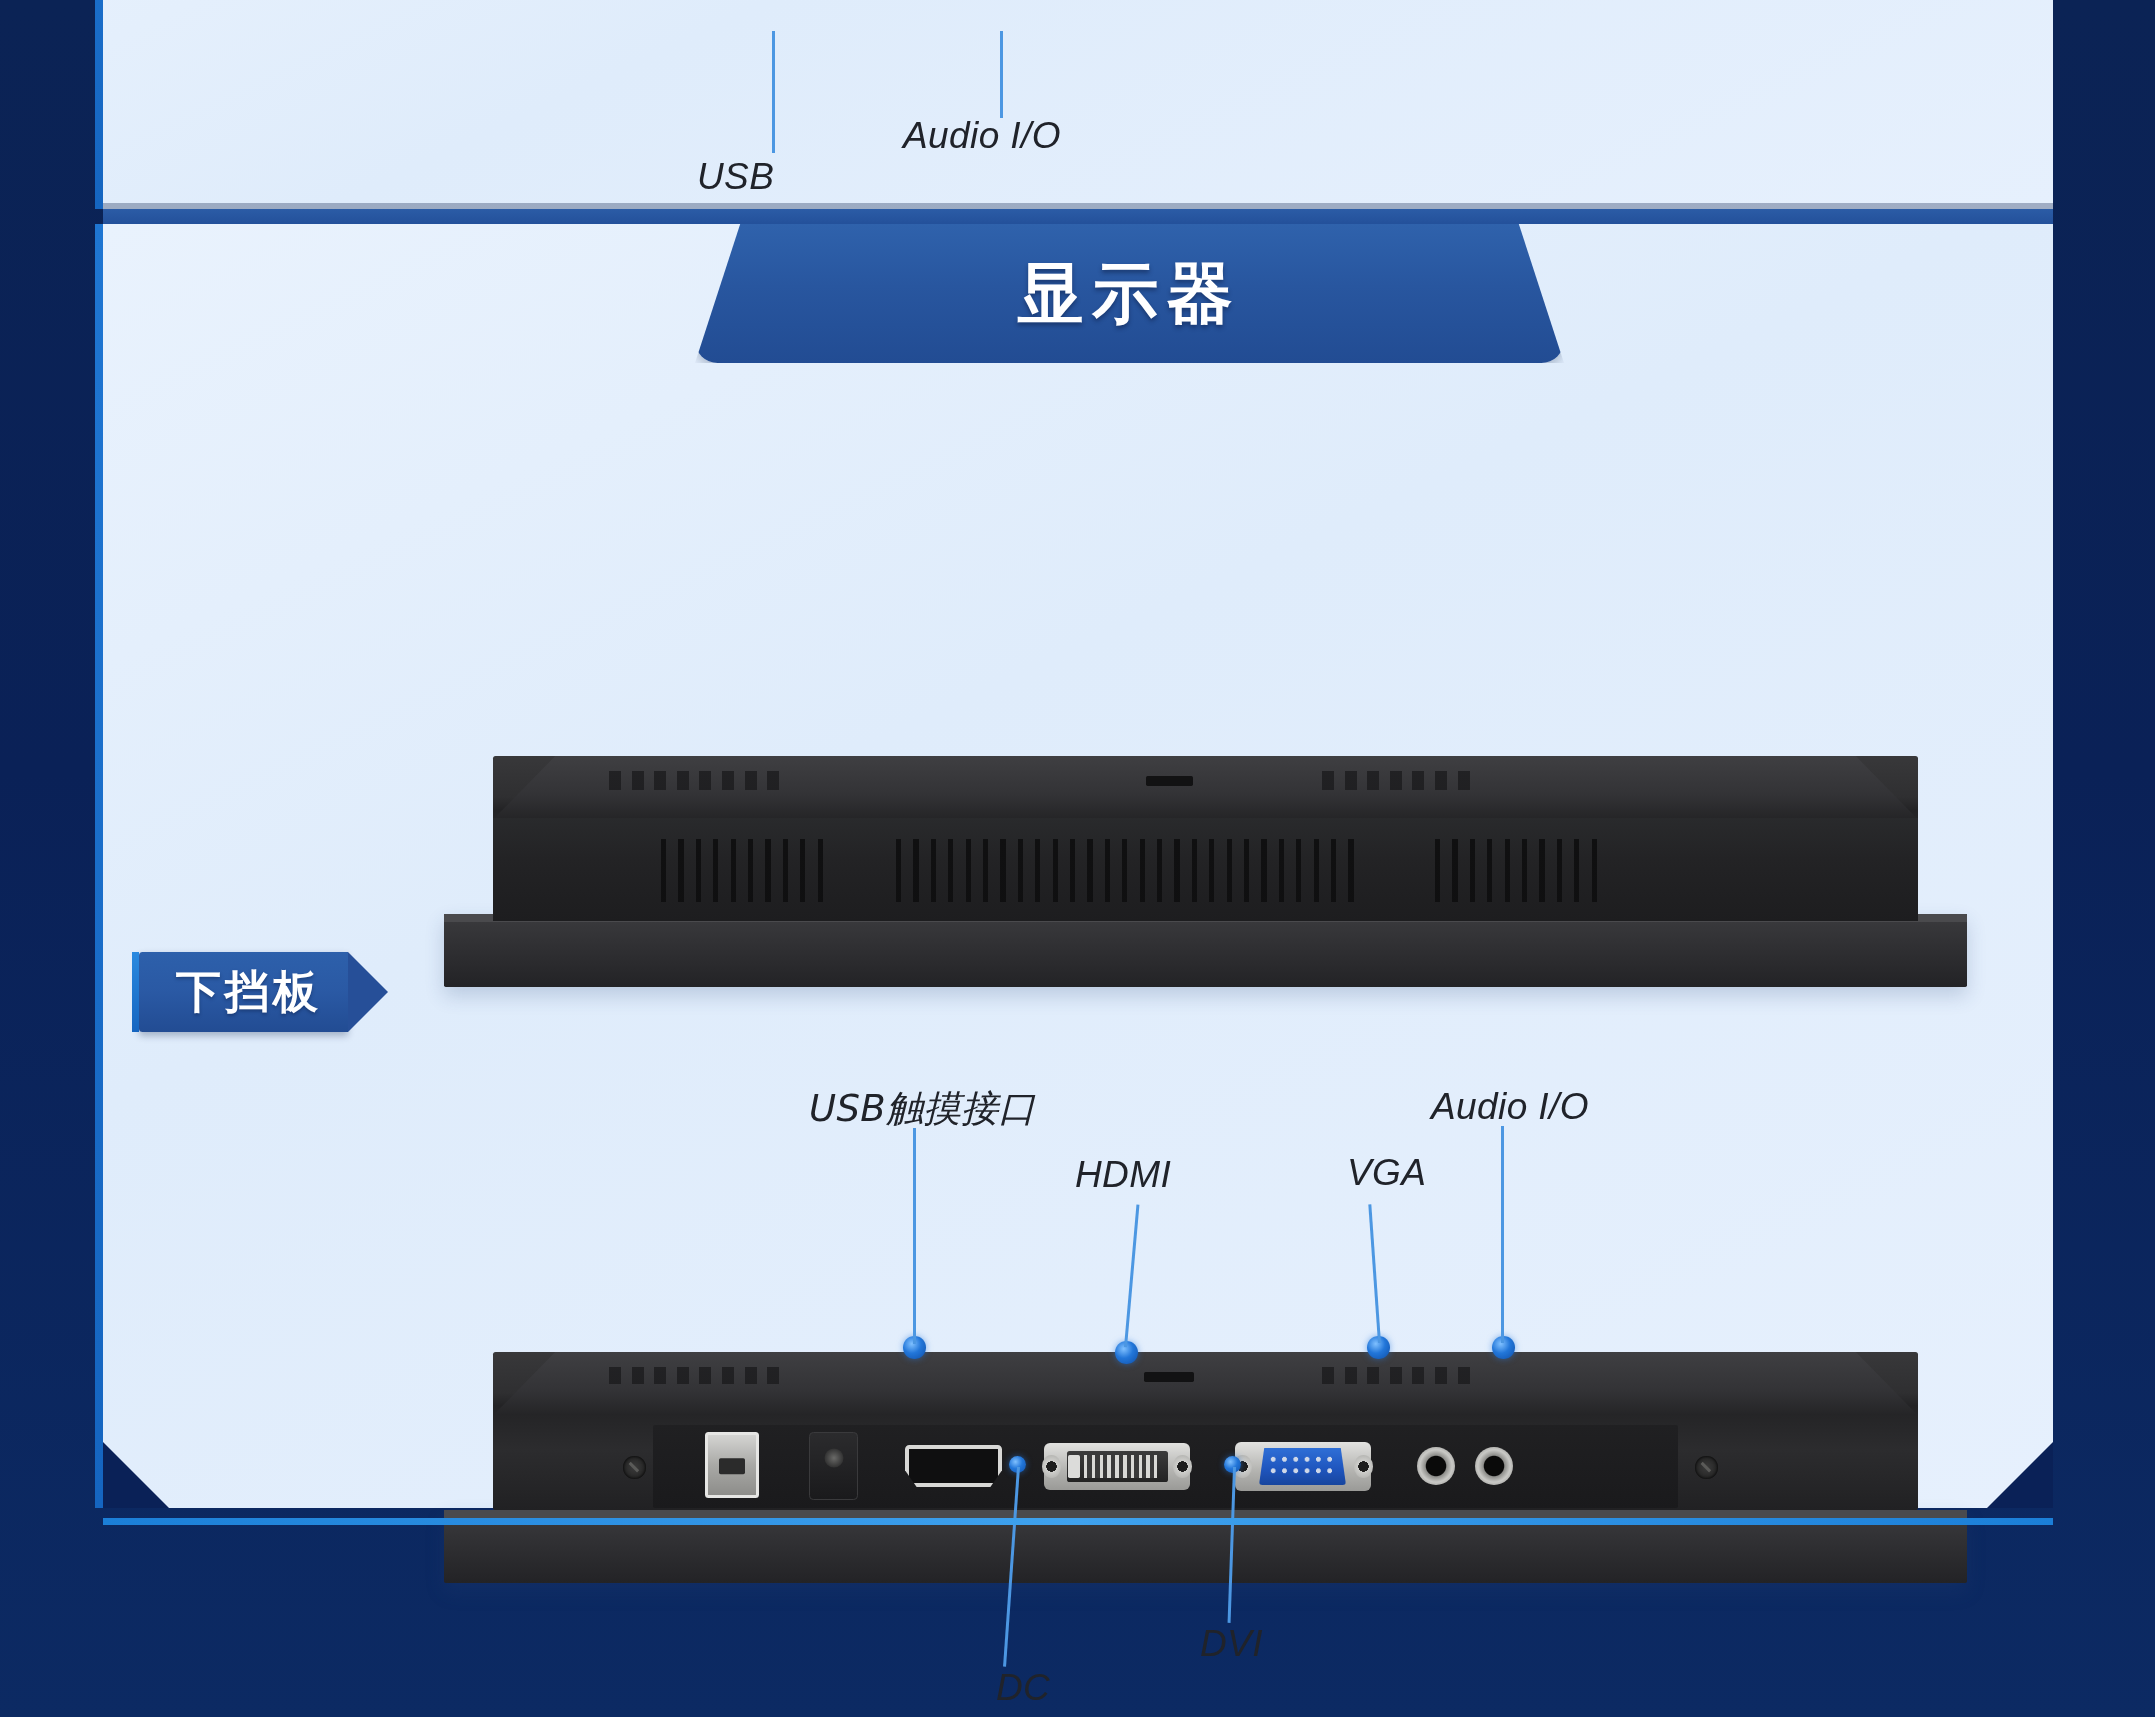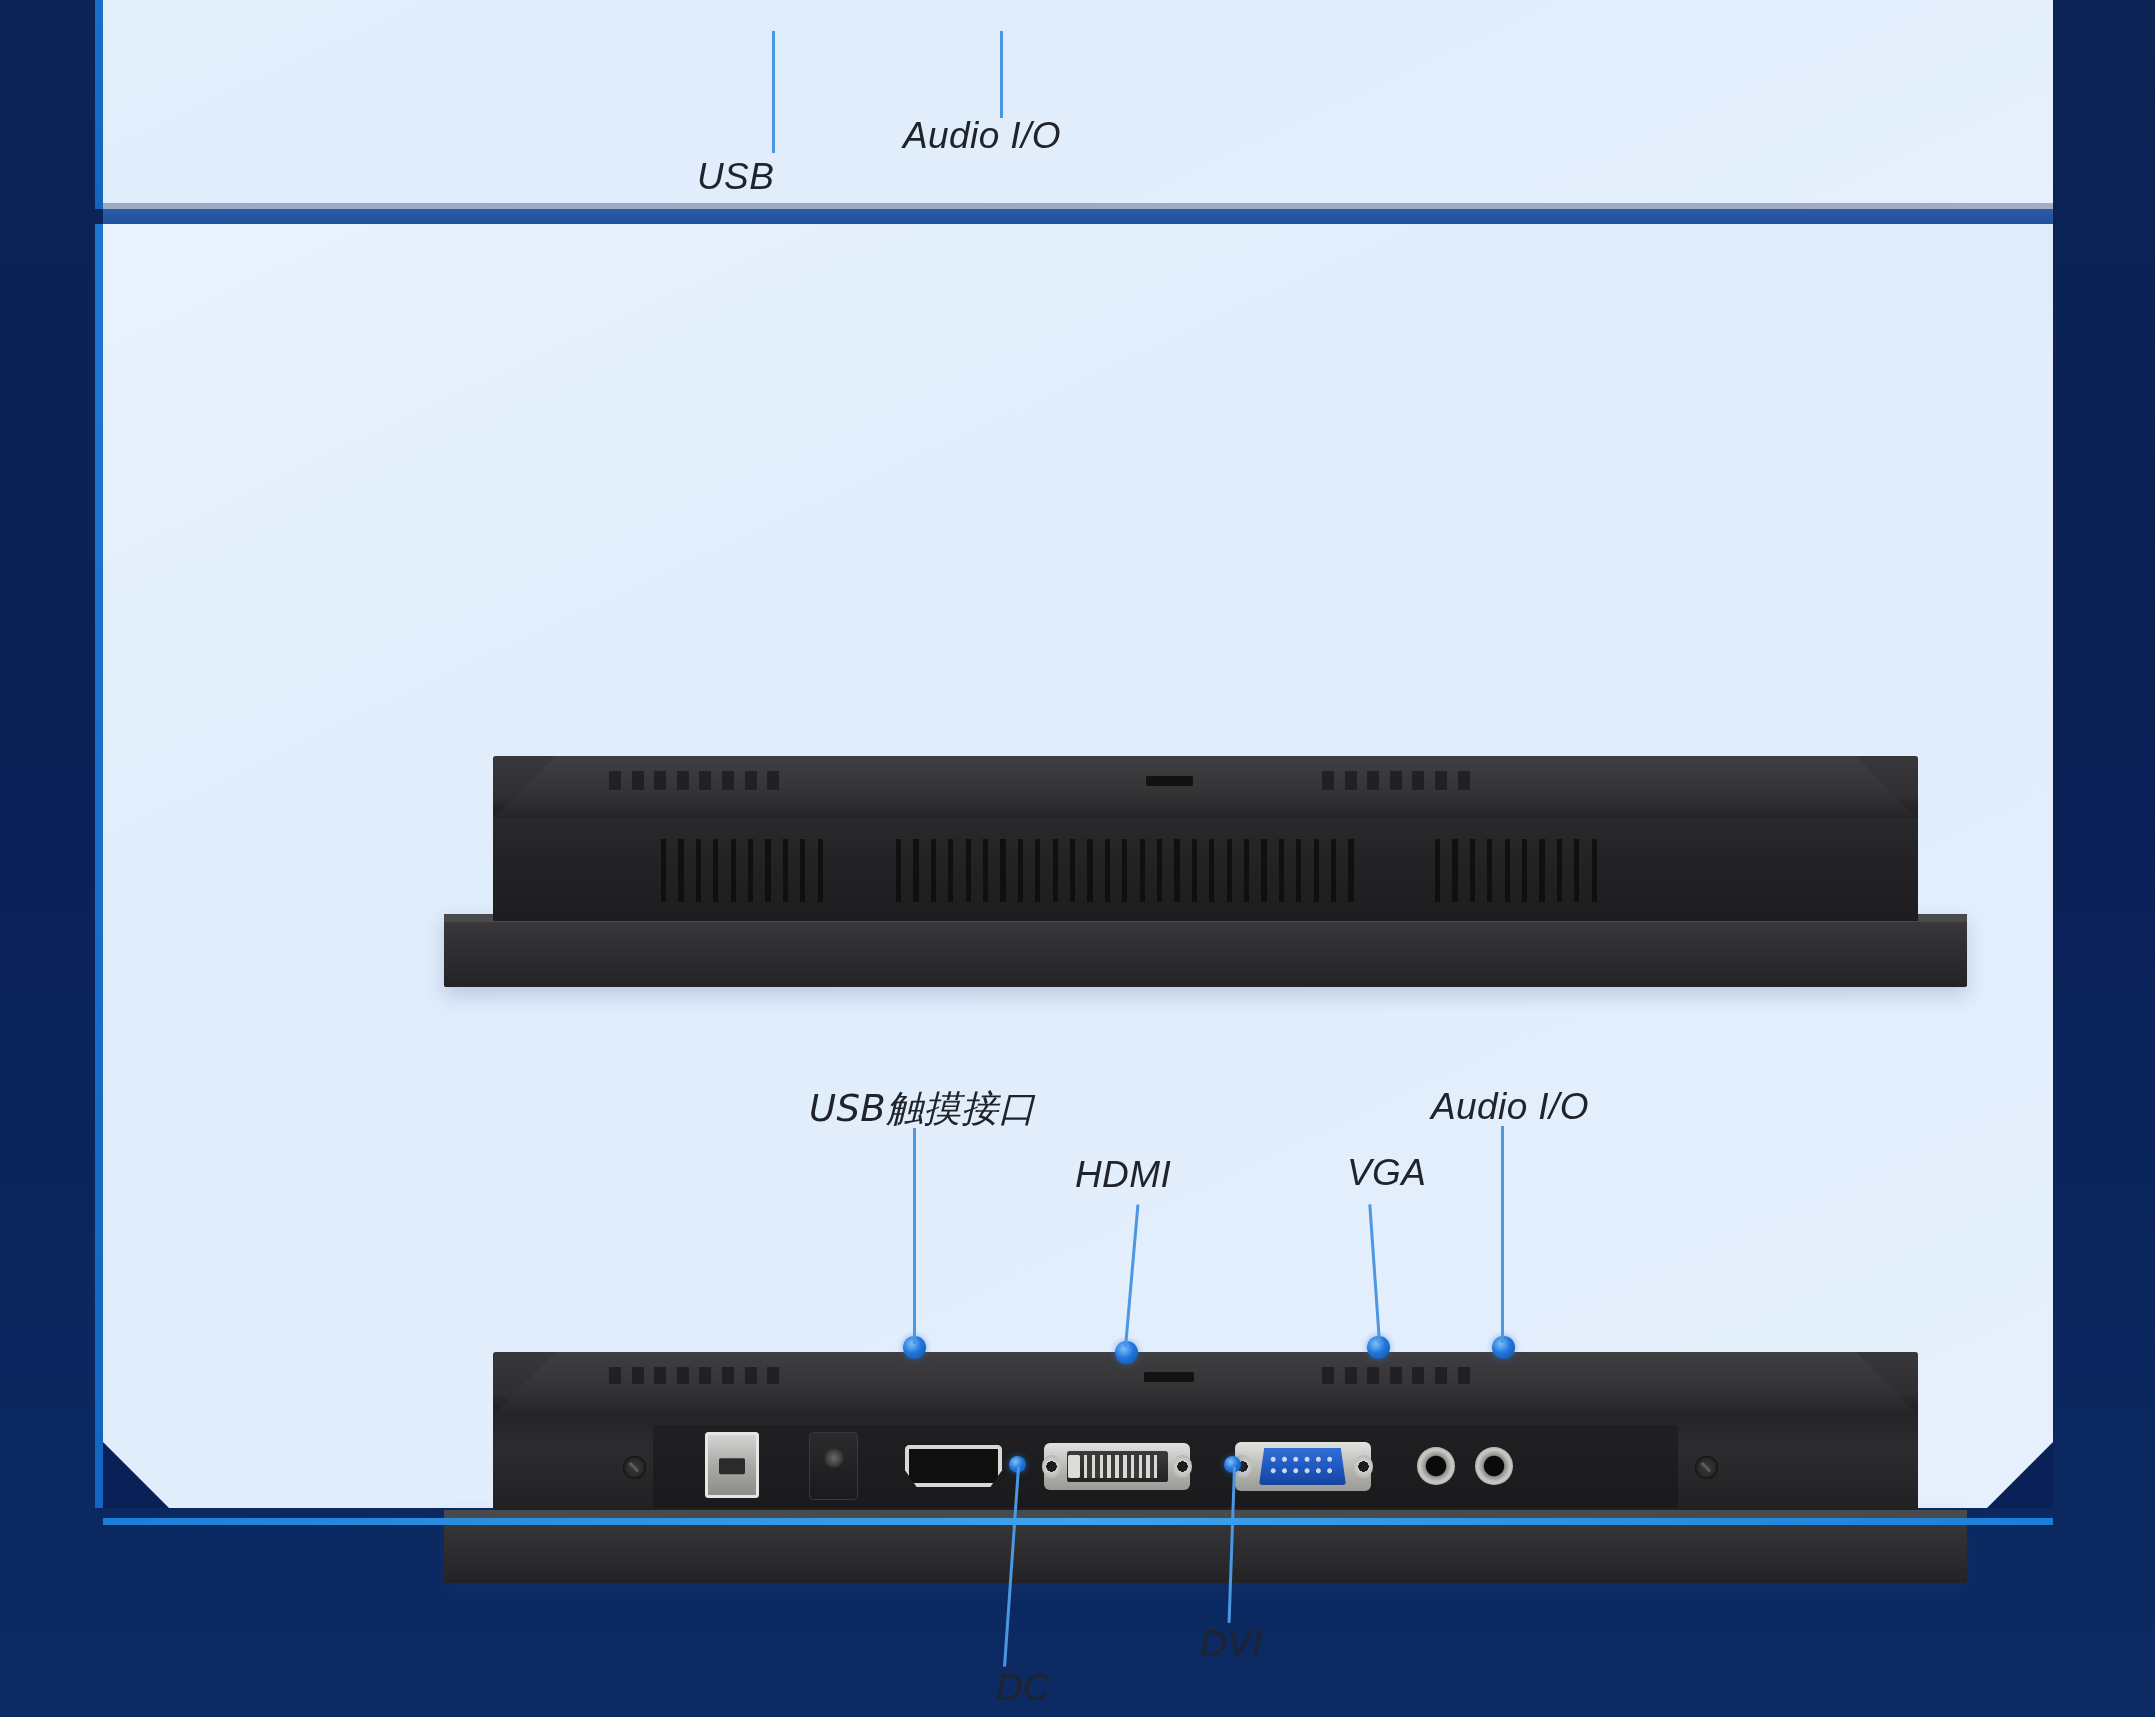--- a/index.html
+++ b/index.html
@@ -384,17 +384,25 @@
 
     <div class="callout" style="left:1328px;top:862px;">Audio I/O</div>
 
     <div class="callout" style="left:893px;top:1443px;">DC</div>
 
     <div class="callout" style="left:1097px;top:1399px;">DVI</div>
   </div>
 
   <div id="bottom-rim"></div>
 
-
-
+  <div id="title-banner">
+    <span class="txt">显示器</span>
+  </div>
+
+
+  <div class="arrow-tag" id="tag-lower">
+    <span class="tail"></span>
+    <span class="label">下挡板</span>
+    <span class="point"></span>
+  </div>
 
 </div>
 
 
 </body></html>

